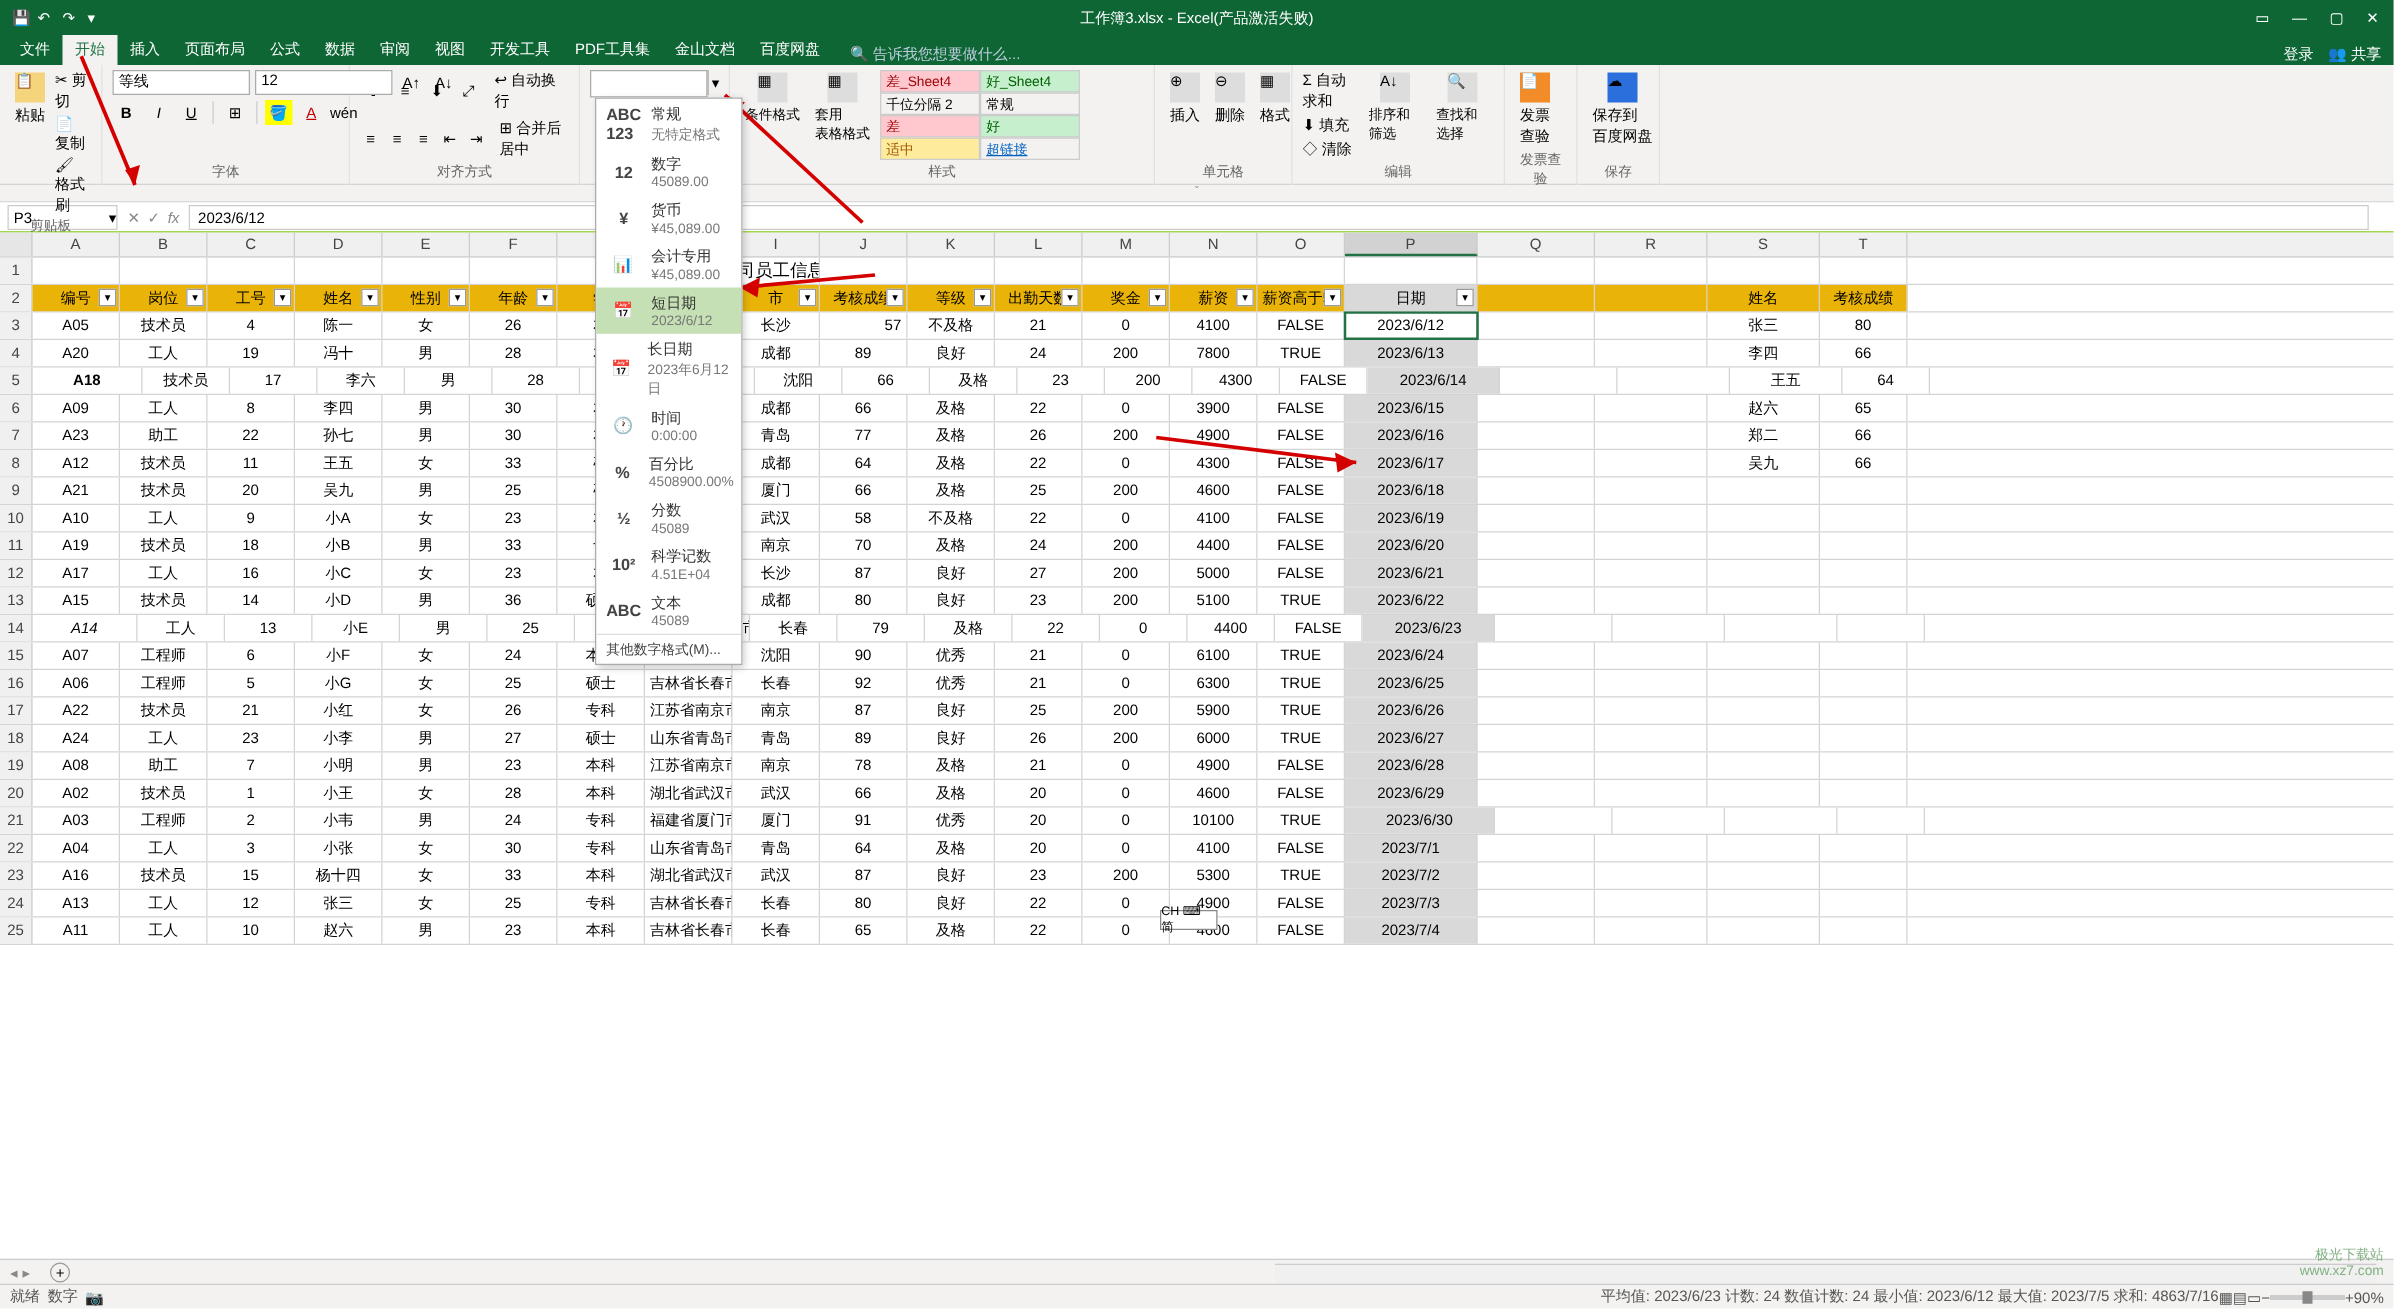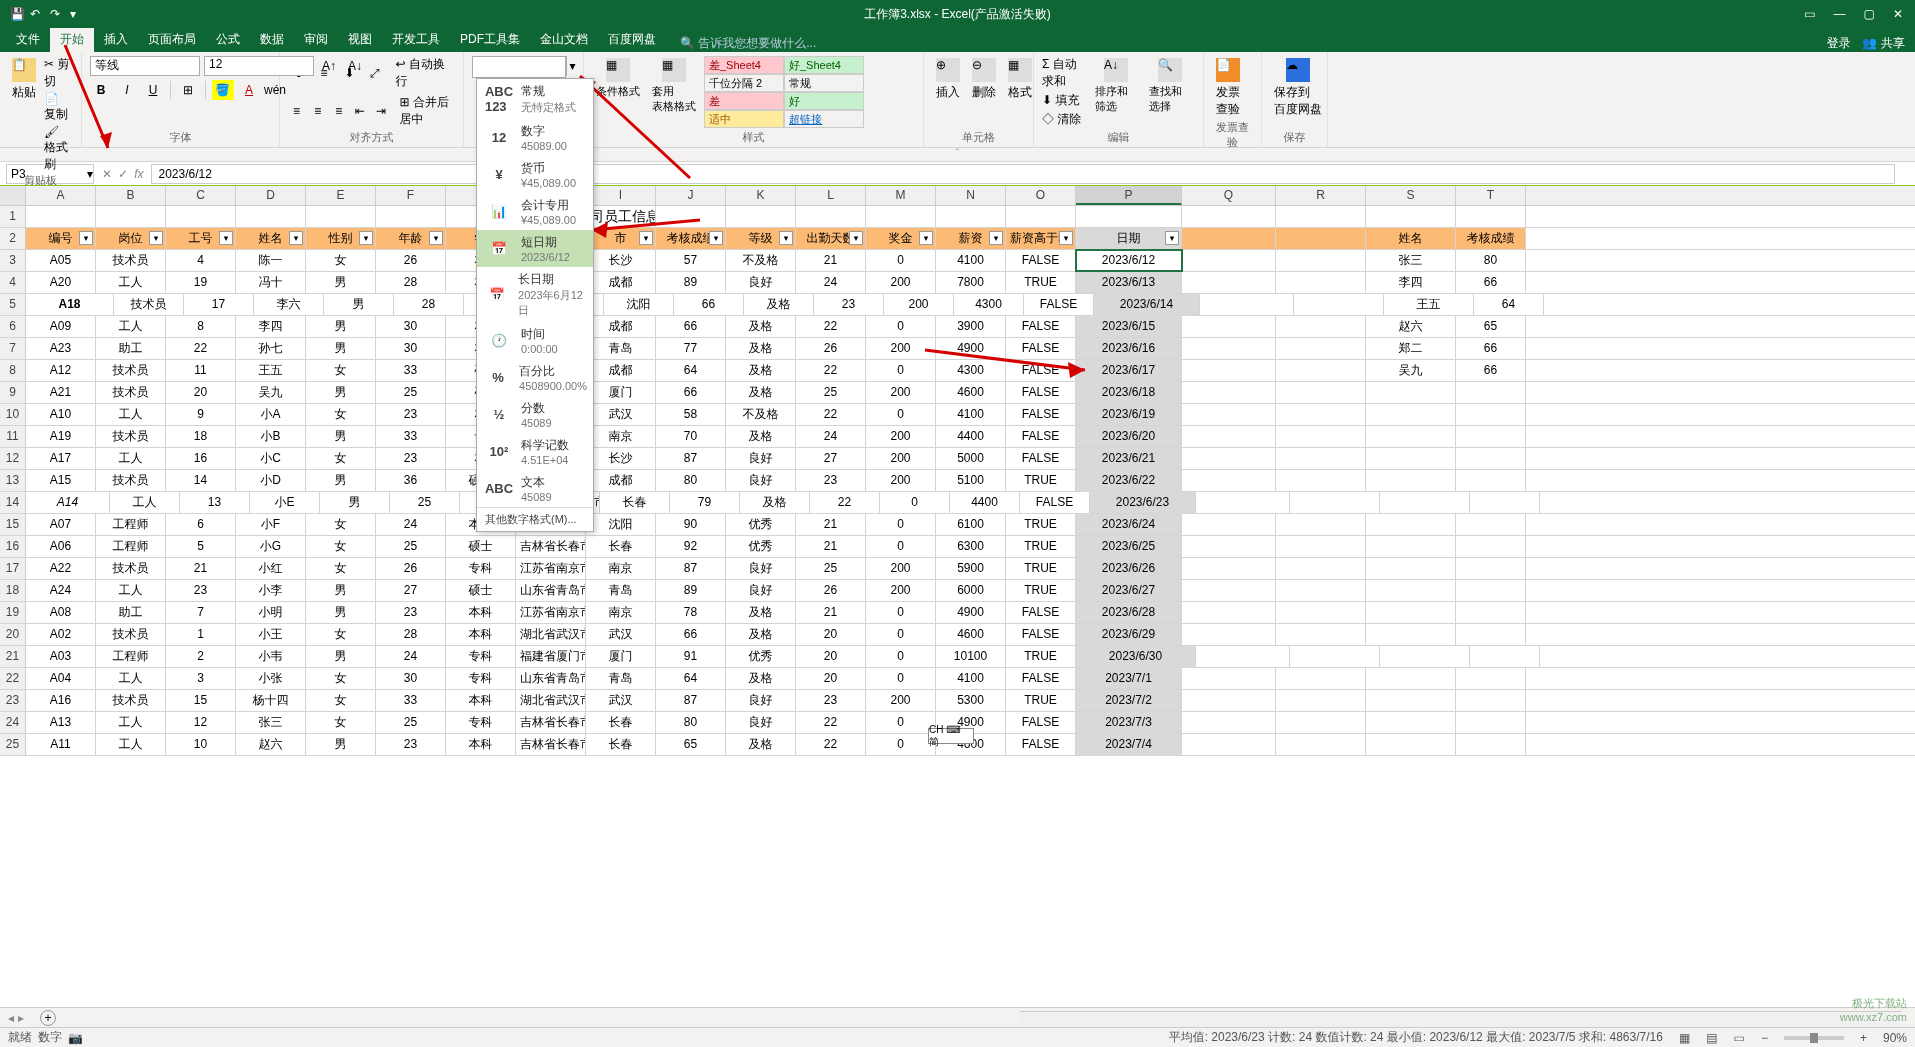--- a/index.html
+++ b/index.html
@@ -37,31 +37,31 @@
 .collapse-bar{height:14px;background:#f3f2f1;border-bottom:1px solid #d4d4d4;text-align:center;color:#888;font-size:10px;line-height:12px}
 .grid-wrap{position:absolute;top:186px;left:0;right:0;bottom:40px;overflow:hidden}
 .col-headers{height:20px;display:flex;background:#f0f0f0;border-bottom:1px solid #ccc}
 .corner{width:26px;border-right:1px solid #ccc;background:#e6e6e6}
 .col-h{border-right:1px solid #ccc;text-align:center;line-height:19px;color:#444;font-size:12px}
 .col-h.sel{background:#d2d2d2;border-bottom:2px solid #217346}
 .row-area{position:absolute;top:20px;bottom:0;left:0;right:0;overflow:hidden}
 .row{height:22px;display:flex;border-bottom:1px solid #d4d4d4}
 .row-h{width:26px;background:#f0f0f0;border-right:1px solid #ccc;text-align:center;line-height:21px;color:#444;font-size:12px}
 .cell{border-right:1px solid #d4d4d4;line-height:21px;padding:0 4px;overflow:hidden;white-space:nowrap;font-size:12px;text-align:center;color:#000}
-.cell.head{background:#fdba74;font-weight:normal;position:relative}
+.cell.head{background:#eab308;font-weight:normal;position:relative}
 .cell.head .filter{position:absolute;right:2px;top:3px;width:14px;height:14px;border:1px solid #999;font-size:9px;line-height:12px;text-align:center;background:#fff}
 .cell.sel-col{background:#d9d9d9}
 .cell.active{outline:2px solid #217346;outline-offset:-1px;background:#fff!important}
 .cell.merge-title{text-align:center;font-size:14px}
 .sheet-tabs{position:absolute;bottom:20px;left:0;right:0;height:20px;background:#f3f2f1;display:flex;align-items:center;border-top:1px solid #ccc}
 .sheet-tabs .nav{display:flex;gap:4px;padding:0 8px;color:#888}
 .sheet-tab{padding:2px 10px;border:1px solid #ccc;border-bottom:none;background:#fff;font-size:12px;cursor:pointer}
 .sheet-tab.active{color:#217346;border-bottom:2px solid #217346;font-weight:bold}
 .status-bar{position:absolute;bottom:0;left:0;right:0;height:20px;background:#f3f2f1;border-top:1px solid #ccc;display:flex;align-items:center;padding:0 8px;font-size:11px;color:#555}
-.status-bar .right{margin-left:auto;display:flex;gap:16px;align-items:center}
+.status-bar .right{margin-left:auto;display:flex;gap:0;align-items:center}
 .dropdown{position:absolute;top:150px;left:475px;width:118px;background:#fff;border:1px solid #ababab;box-shadow:2px 2px 6px rgba(0,0,0,.2);z-index:100}
 .dd-item{display:flex;align-items:center;gap:6px;padding:4px 6px;cursor:pointer}
 .dd-item:hover,.dd-item.hover{background:#c5e0b4}
 .dd-item .ico{width:32px;height:28px;display:flex;align-items:center;justify-content:center;font-weight:bold;color:#444;font-size:13px}
 .dd-item .txt{display:flex;flex-direction:column}
 .dd-item .txt .t1{font-size:12px;color:#333}
 .dd-item .txt .t2{font-size:11px;color:#777}
 .dd-foot{padding:4px 8px;border-top:1px solid #ddd;font-size:11px;color:#444;cursor:pointer}
 .arrow{position:absolute;z-index:50;pointer-events:none}
 .arrow-line{stroke:#d40000;stroke-width:3;fill:none}
@@ -365,21 +365,21 @@
         <div class="row-h">3</div>
         <div class="cell" style="width: 70px;">A05</div>
         <div class="cell" style="width: 70px;">技术员</div>
         <div class="cell" style="width: 70px;">4</div>
         <div class="cell" style="width: 70px;">陈一</div>
         <div class="cell" style="width: 70px;">女</div>
         <div class="cell" style="width: 70px;">26</div>
         <div class="cell" style="width: 70px;">本</div>
         <div class="cell" style="width: 70px;"></div>
         <div class="cell" style="width: 70px;">长沙</div>
-        <div class="cell" style="width: 70px;">57</div>
+        <div class="cell" style="width: 70px; text-align: right;">57</div>
         <div class="cell" style="width: 70px;">不及格</div>
         <div class="cell" style="width: 70px;">21</div>
         <div class="cell" style="width: 70px;">0</div>
         <div class="cell" style="width: 70px;">4100</div>
         <div class="cell" style="width: 70px;">FALSE</div>
         <div class="cell sel-col active" style="width: 106px;">2023/6/12</div>
         <div class="cell" style="width: 94px;"></div>
         <div class="cell" style="width: 90px;"></div>
         <div class="cell" style="width: 90px;">张三</div>
         <div class="cell" style="width: 70px;">80</div>

